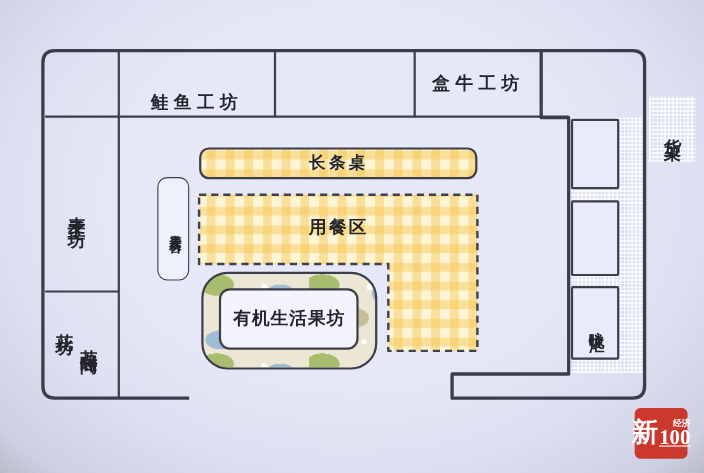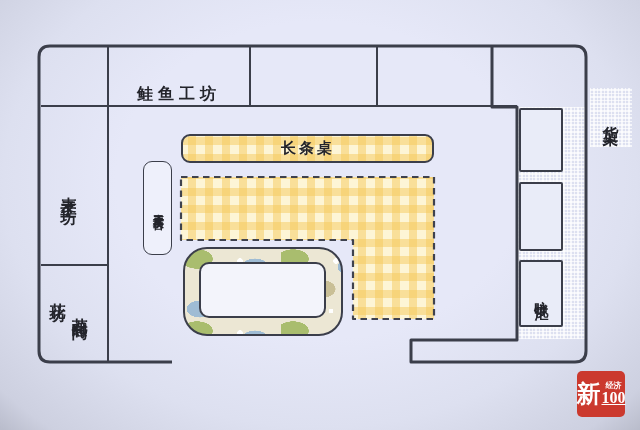--- a/index.html
+++ b/index.html
@@ -71,23 +71,23 @@
   svg.walls{position:absolute;left:0;top:0;z-index:20;}
   .under{z-index:10;}
   
   .logo{
     position:absolute;left:577px;top:371px;width:48px;height:46px;
     background:#cb392e;border-radius:5px;z-index:30;
     display:flex;align-items:center;justify-content:center;
     color:#ffffff;
   }
   .logo .big{font-size:24px;font-weight:bold;line-height:1;}
-  .logo .col{display:flex;flex-direction:column;align-items:center;margin-left:1px;}
+  .logo .col{display:flex;flex-direction:column;align-items:flex-end;margin-left:1px;}
   .logo .small{font-size:8px;line-height:1;font-weight:bold;}
-  .logo .num{font-size:16px;line-height:1;font-weight:bold;letter-spacing:0;text-decoration:underline;}
+  .logo .num{font-size:19px;line-height:1;font-weight:bold;letter-spacing:0;text-decoration:underline;}
 </style>
 </head>
 <body>
 
 <div class="canvas">
 
   <div class="abs under hatch" style="left:518px;top:107px;width:68px;height:232px;"></div>
 
   <div class="abs under hatch" style="left:590px;top:88px;width:42px;height:59px;"></div>
 
@@ -112,31 +112,34 @@
     <path d="M 181 177 H 434 V 319 H 353 V 240 H 181 Z" fill="url(#gingham)" stroke="#3f424e" stroke-width="2.2" stroke-dasharray="6.5 4.5" stroke-linejoin="round"></path>
 
     <rect x="182" y="135" width="251" height="27" rx="8" fill="url(#gingham)" stroke="#3b3e4a" stroke-width="2"></rect>
 
     <path d="M 172 362 H 50 Q 39 362 39 351 V 57 Q 39 46 50 46 H 575 Q 586 46 586 57 V 351 Q 586 362 575 362 H 411 V 340 H 517 V 107 H 492 V 46" fill="none" stroke="#3b3e4a" stroke-width="3" stroke-linejoin="round"></path>
 
     <path d="M 41 106 H 517 M 108 46 V 362 M 250 46 V 106 M 377 46 V 106 M 41 265 H 108" fill="none" stroke="#3b3e4a" stroke-width="2"></path>
   </svg>
 
   <div class="lbl" style="left:179px;top:76px;font-size:16px;letter-spacing:5px;margin-top:18px;">鲑鱼工坊</div>
+  <div class="lbl" style="left:435px;top:76px;font-size:16px;letter-spacing:5px;">盒牛工坊</div>
 
   <div class="lbl vert" style="left:68px;top:192px;font-size:16px;letter-spacing:4px;">麦子工坊</div>
 
   <div class="lbl vert" style="left:57px;top:293px;font-size:16px;letter-spacing:3px;">花坊</div>
   <div class="lbl vert" style="left:79px;top:309px;font-size:16px;letter-spacing:2px;">花点时间</div>
 
   <div class="lbl vert" style="left:158px;top:208px;font-size:11px;letter-spacing:1px;">麦子工坊展台</div>
 
   <div class="lbl" style="left:308px;top:148px;font-size:15px;letter-spacing:3px;">长条桌</div>
 
+  <div class="lbl" style="left:308px;top:207px;font-size:16px;letter-spacing:2px;">用餐区</div>
 
+  <div class="lbl" style="left:263px;top:290px;font-size:16px;letter-spacing:1px;">有机生活果坊</div>
 
   <div class="lbl vert" style="left:541px;top:294px;font-size:14px;letter-spacing:3px;">咏悦汇</div>
 
   <div class="lbl vert" style="left:610px;top:117px;font-size:16px;letter-spacing:4px;">货架</div>
 
   <div class="logo">
     <span class="big">新</span>
     <span class="col">
       <span class="small">经济</span>
       <span class="num">100</span>

